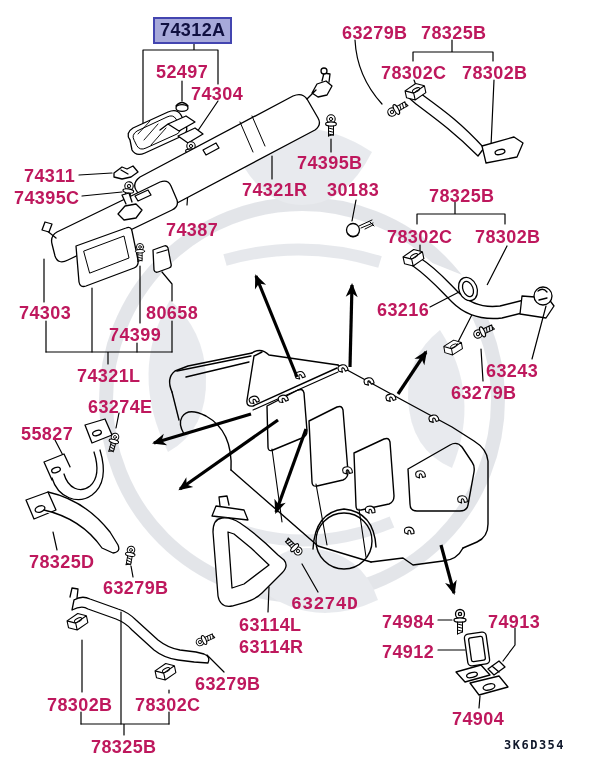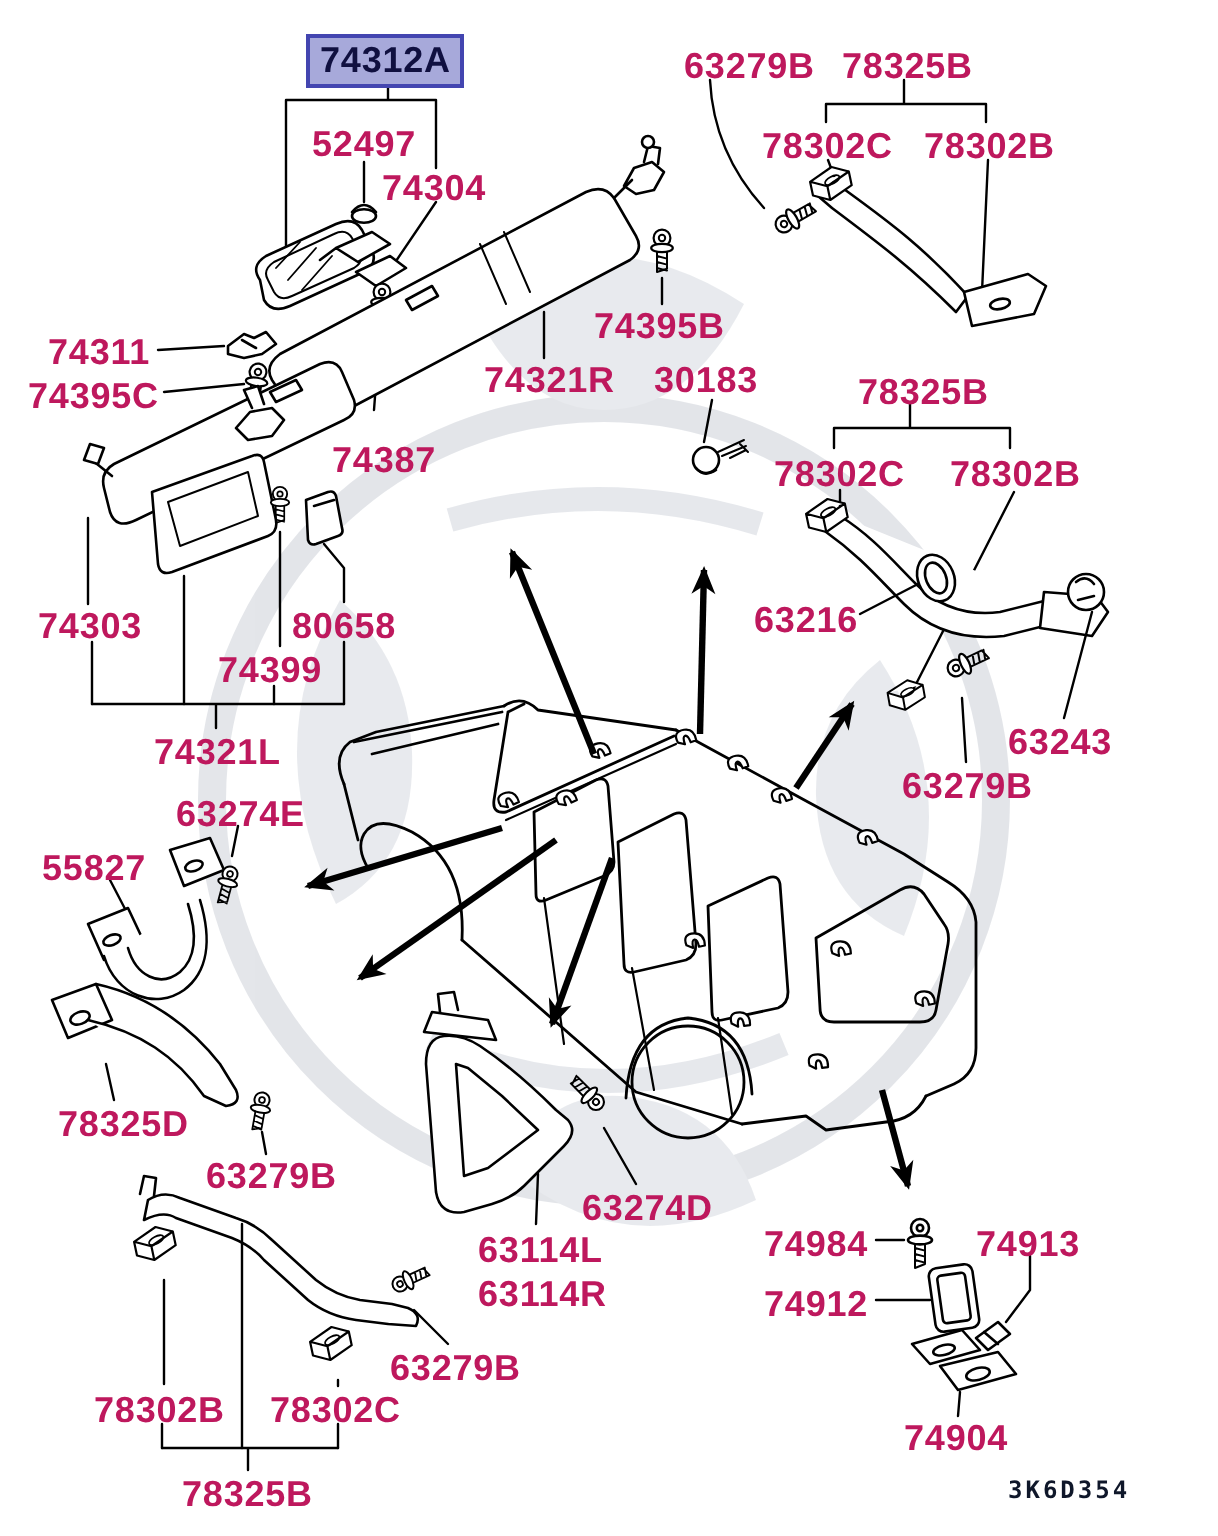--- a/index.html
+++ b/index.html
@@ -274,37 +274,37 @@
       <div class="plabel" style="left: 24px; top: 167px;">74311</div>
       <div class="plabel" style="left: 14px; top: 189px;">74395C</div>
       <div class="plabel" style="left: 166px; top: 221px;">74387</div>
       <div class="plabel" style="left: 297px; top: 154px;">74395B</div>
       <div class="plabel" style="left: 242px; top: 181px;">74321R</div>
       <div class="plabel" style="left: 327px; top: 181px;">30183</div>
       <div class="plabel" style="left: 429px; top: 187px;">78325B</div>
       <div class="plabel" style="left: 387px; top: 228px;">78302C</div>
       <div class="plabel" style="left: 475px; top: 228px;">78302B</div>
       <div class="plabel" style="left: 377px; top: 301px;">63216</div>
-      <div class="plabel" style="left: 504px; top: 362px;">63243</div>
+      <div class="plabel" style="left: 486px; top: 362px;">63243</div>
       <div class="plabel" style="left: 451px; top: 384px;">63279B</div>
       <div class="plabel" style="left: 19px; top: 304px;">74303</div>
       <div class="plabel" style="left: 146px; top: 304px;">80658</div>
       <div class="plabel" style="left: 109px; top: 326px;">74399</div>
       <div class="plabel" style="left: 77px; top: 367px;">74321L</div>
       <div class="plabel" style="left: 88px; top: 398px;">63274E</div>
       <div class="plabel" style="left: 21px; top: 425px;">55827</div>
       <div class="plabel" style="left: 29px; top: 553px;">78325D</div>
       <div class="plabel" style="left: 103px; top: 579px;">63279B</div>
       <div class="plabel" style="left: 47px; top: 696px;">78302B</div>
       <div class="plabel" style="left: 135px; top: 696px;">78302C</div>
       <div class="plabel" style="left: 91px; top: 738px;">78325B</div>
       <div class="plabel" style="left: 195px; top: 675px;">63279B</div>
       <div class="plabel" style="left: 239px; top: 616px;">63114L</div>
       <div class="plabel" style="left: 239px; top: 638px;">63114R</div>
-      <div class="plabel" style="left: 291px; top: 595px;">63274D</div>
+      <div class="plabel" style="left: 291px; top: 595px; font-family: Liberation Mono, monospace;">63274D</div>
       <div class="plabel" style="left: 382px; top: 613px;">74984</div>
       <div class="plabel" style="left: 382px; top: 643px;">74912</div>
       <div class="plabel" style="left: 488px; top: 613px; text-align: center;">74913</div>
       <div class="plabel" style="left: 452px; top: 710px;">74904</div>
     </div>
 
 <div class="diagram-code" style="left: 504px; top: 738px;">3K6D354</div>
 
 </div>
 

